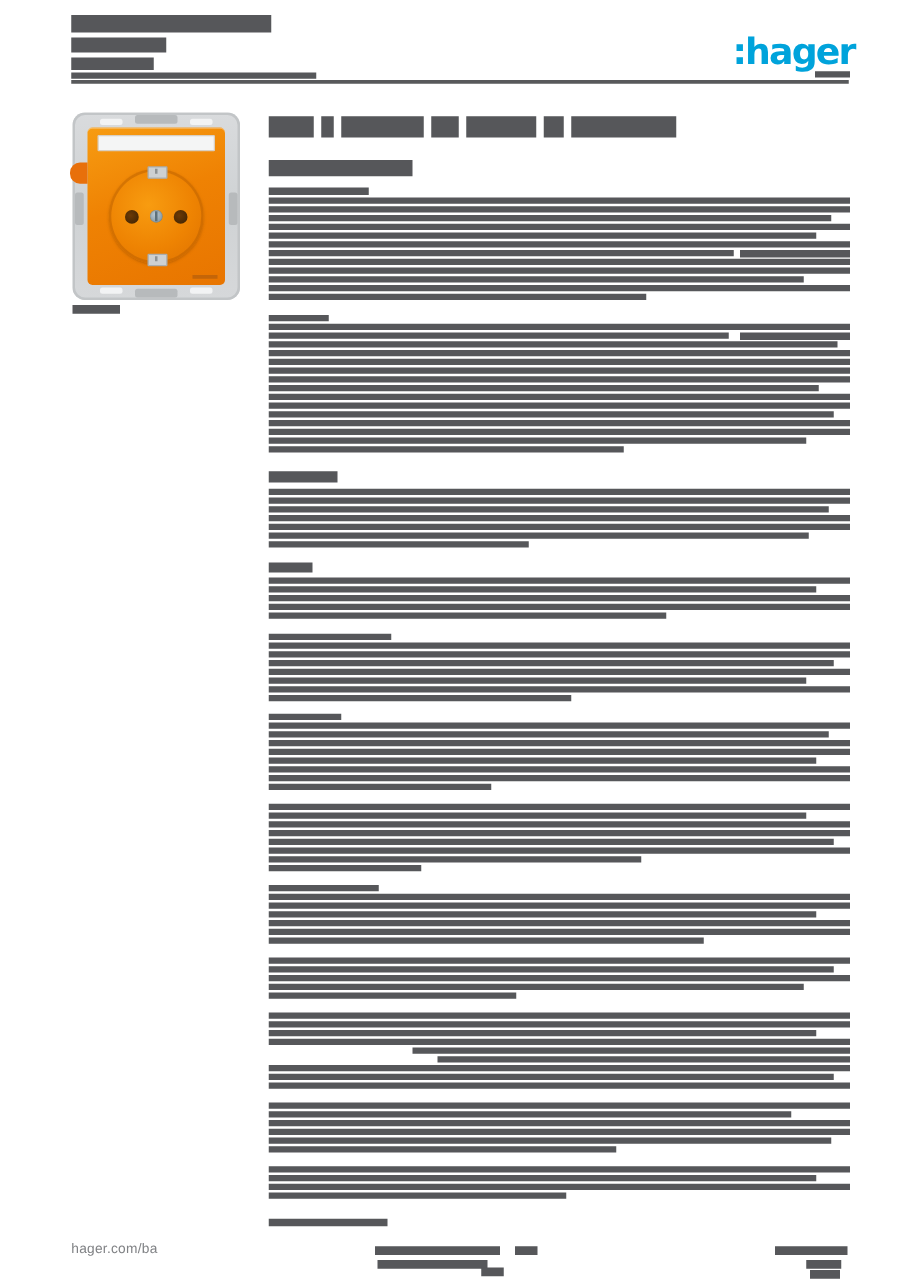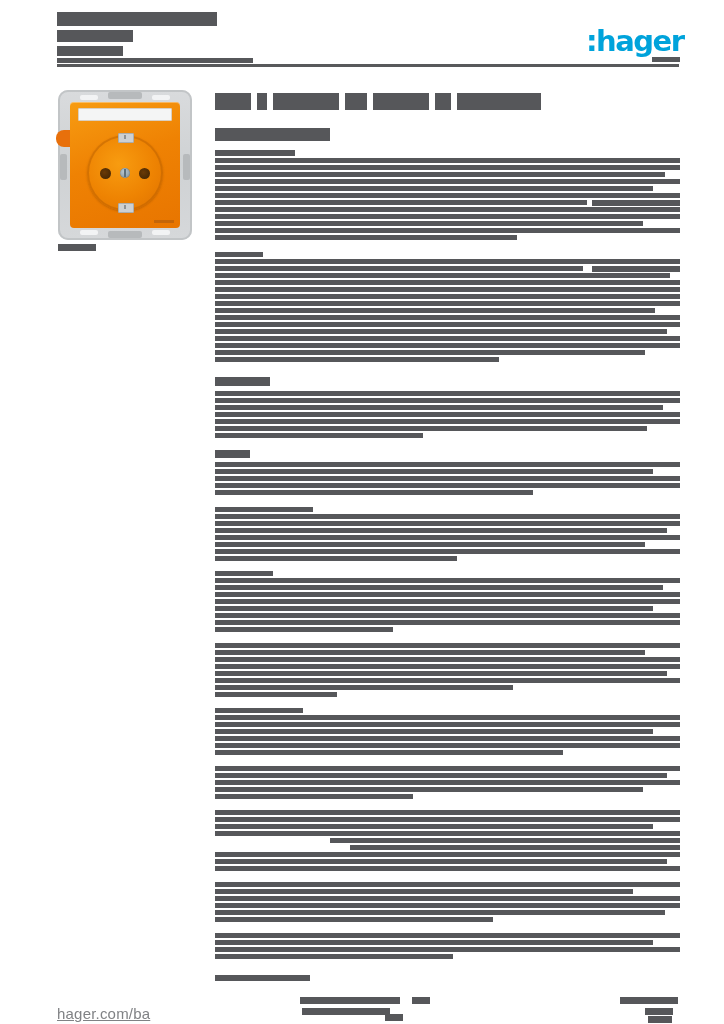--- a/index.html
+++ b/index.html
@@ -63,22 +63,22 @@
     border:1px solid #a9adaf;border-radius:1px;}
   .clip.t{top:-2px;} .clip.b{bottom:-2px;}
   .clip::after{content:"";position:absolute;left:5px;top:1px;width:2px;height:4px;background:#8e9294;}
   .plate-code{position:absolute;right:6px;bottom:5px;width:20px;height:3px;background:#c46508;}
   
   .site-box{
     position:absolute;left:45px;top:993px;width:130px;height:31px;
     background:#ffffff;border-radius:0 6px 0 0;
   }
   .site-text{
-    position:absolute;left:12px;top:12px;
-    font-size:15px;color:#808285;letter-spacing:0.2px;text-decoration:underline;
+    position:absolute;left:12px;top:0;
+    font-size:11px;color:#808285;letter-spacing:0.2px;
   }
 </style>
 </head>
 <body>
 
 <div class="page">
 
   <div>
     <div id="header-bars">
         <div class="bar" style="left: 57px; top: 12px; width: 160px; height: 14px; background: rgb(86, 87, 90);"></div>

